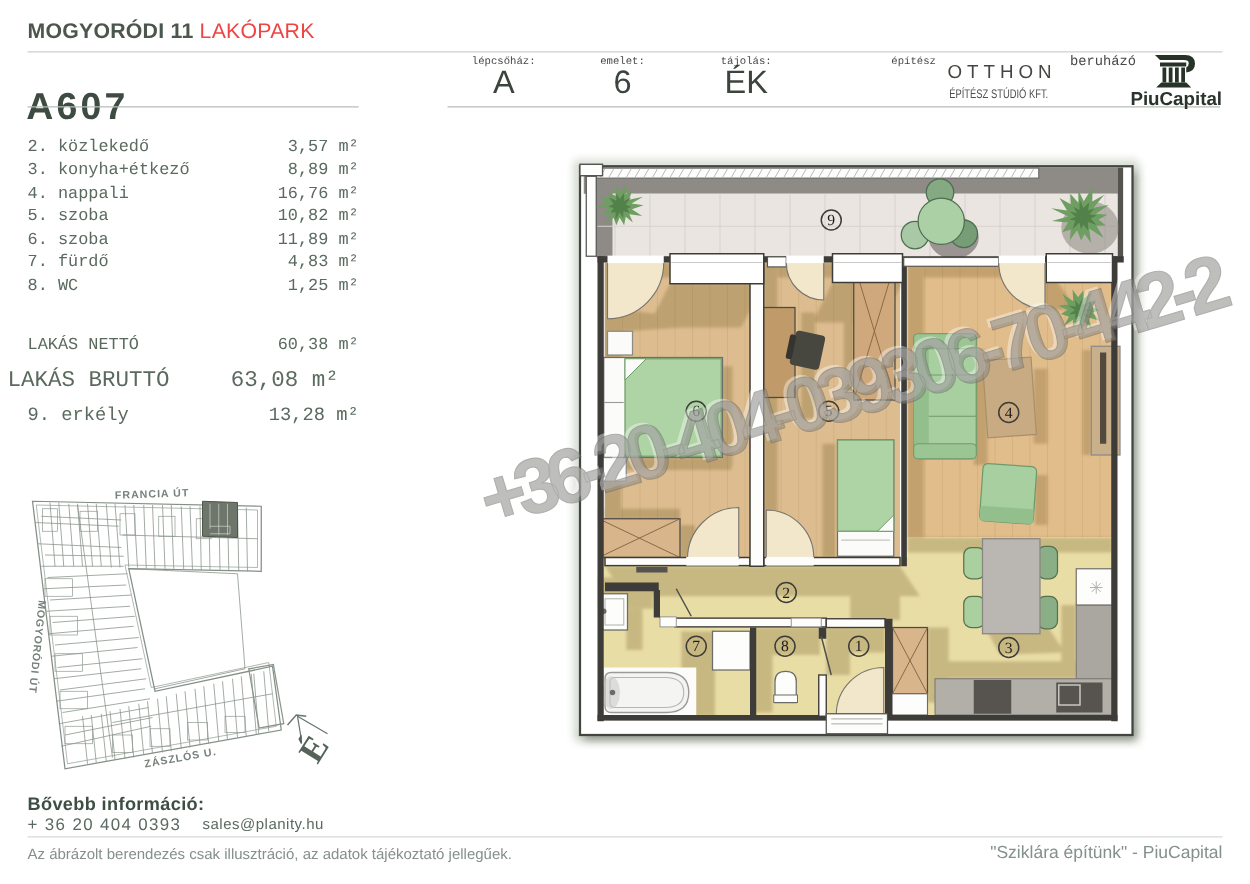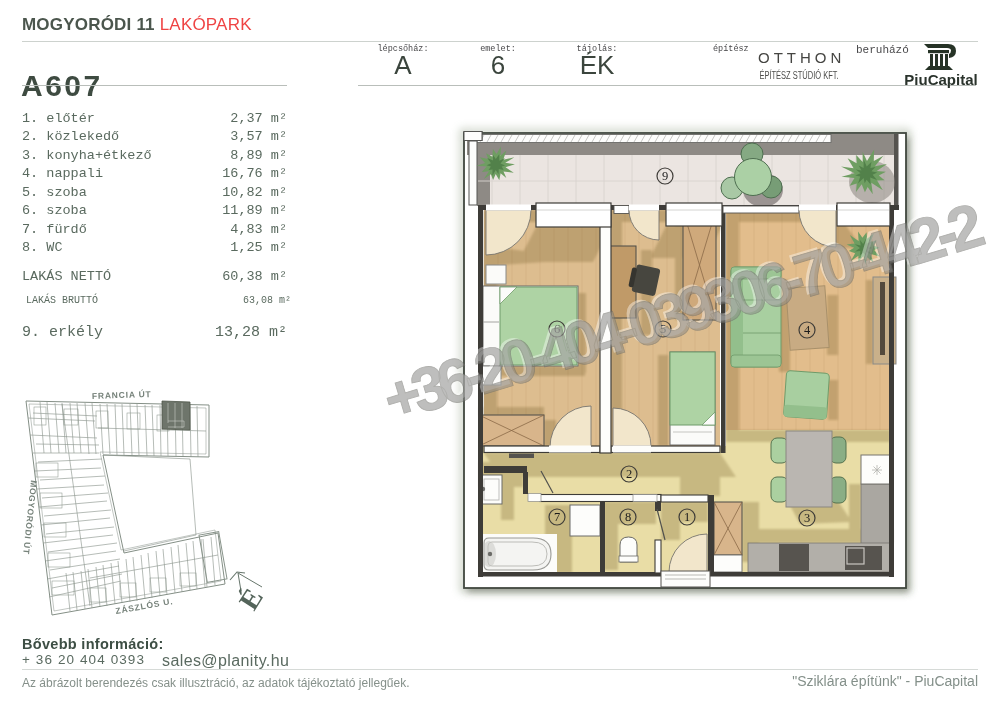--- a/index.html
+++ b/index.html
@@ -32,24 +32,20 @@
   <rect x="10" y="12" width="3" height="12" fill="#263326"></rect>
   <rect x="15" y="12" width="3" height="12" fill="#263326"></rect>
   <rect x="20" y="12" width="3" height="12" fill="#263326"></rect>
   <rect x="25" y="12" width="3" height="12" fill="#263326"></rect>
   <path d="M9,24 L29,24 L33,28 L5,28 Z" fill="#263326"></path>
 </svg>
 <div class="abs" style="left:896px;top:71px;width:90px;text-align:center;font-size:15px;font-weight:bold;color:#2a332c;">PiuCapital</div>
 
 <div class="abs mono" style="left:22px;top:110px;width:265px;font-size:13.5px;line-height:18.45px;color:#5a6a5f;">
   <div class="row">
-      <span>1. előtér</span>
-      <span>2,37 m²</span>
-    </div>
-  <div class="row">
       <span>2. közlekedő</span>
       <span>3,57 m²</span>
     </div>
   <div class="row">
       <span>3. konyha+étkező</span>
       <span>8,89 m²</span>
     </div>
   <div class="row">
       <span>4. nappali</span>
       <span>16,76 m²</span>
@@ -68,21 +64,21 @@
     </div>
   <div class="row">
       <span>8. WC</span>
       <span>1,25 m²</span>
     </div>
 </div>
 <div class="abs mono row" style="left:22px;top:269px;width:265px;font-size:13.5px;color:#5a6a5f;">
     <span>LAKÁS NETTÓ</span>
     <span>60,38 m²</span>
   </div>
-<div class="abs mono row" style="left:26px;top:295px;width:265px;font-size:10px;color:#5a6a5f;">
+<div class="abs mono row" style="left:6px;top:295px;width:265px;font-size:18px;color:#5a6a5f;">
     <span>LAKÁS BRUTTÓ</span>
     <span>63,08 m²</span>
   </div>
 <div class="abs mono row" style="left:22px;top:324px;width:265px;font-size:15px;color:#5a6a5f;">
     <span>9. erkély</span>
     <span>13,28 m²</span>
   </div>
 
 <svg id="site" class="abs" style="left:0;top:383px;" width="320" height="245" viewBox="0 0 320 245">
 <g stroke="#848f86" stroke-width="1" fill="none">
@@ -189,21 +185,21 @@
 <g stroke="#66756b" fill="none">
   <line x1="262" y1="204" x2="238" y2="190" stroke-width="1"></line>
   <line x1="241" y1="208" x2="238" y2="190" stroke-width="1"></line>
   <polyline points="230,197 237,189 245,190" stroke-width="1.1"></polyline>
 </g>
 <text x="254" y="229" font-family="Liberation Serif,serif" font-size="28" font-weight="bold" fill="#54645a" transform="rotate(-58 254 229)">É</text>
 </svg>
 
 <div class="abs" style="left:22px;top:636px;font-size:14.5px;font-weight:bold;color:#3d4e44;letter-spacing:0.3px;">Bővebb információ:</div>
 <div class="abs" style="left:22px;top:652px;font-size:13.5px;color:#5a6a60;letter-spacing:1.1px;">+ 36 20 404 0393</div>
-<div class="abs" style="left:162px;top:652px;font-size:16px;color:#5a6a60;letter-spacing:0.4px;">sales@planity.hu</div>
+<div class="abs" style="left:162px;top:652px;font-size:12px;color:#5a6a60;letter-spacing:0.4px;">sales@planity.hu</div>
 <div class="abs" style="left:22px;top:669px;width:956px;height:1px;background:#d6dad7;"></div>
 <div class="abs" style="left:22px;top:676px;font-size:12px;color:#85908a;">Az ábrázolt berendezés csak illusztráció, az adatok tájékoztató jellegűek.</div>
 <div class="abs" style="left:678px;top:673px;width:300px;text-align:right;font-size:14px;color:#84908a;">"Sziklára építünk" - PiuCapital</div>
 
 <svg id="plan" class="abs" style="left:0;top:0;" width="1000" height="707" viewBox="0 0 1000 707">
 <defs>
   <filter id="blur4" x="-20%" y="-20%" width="140%" height="140%">
         <feGaussianBlur stdDeviation="4"></feGaussianBlur>
       </filter>
   <filter id="blur1" x="-15%" y="-15%" width="130%" height="130%">

